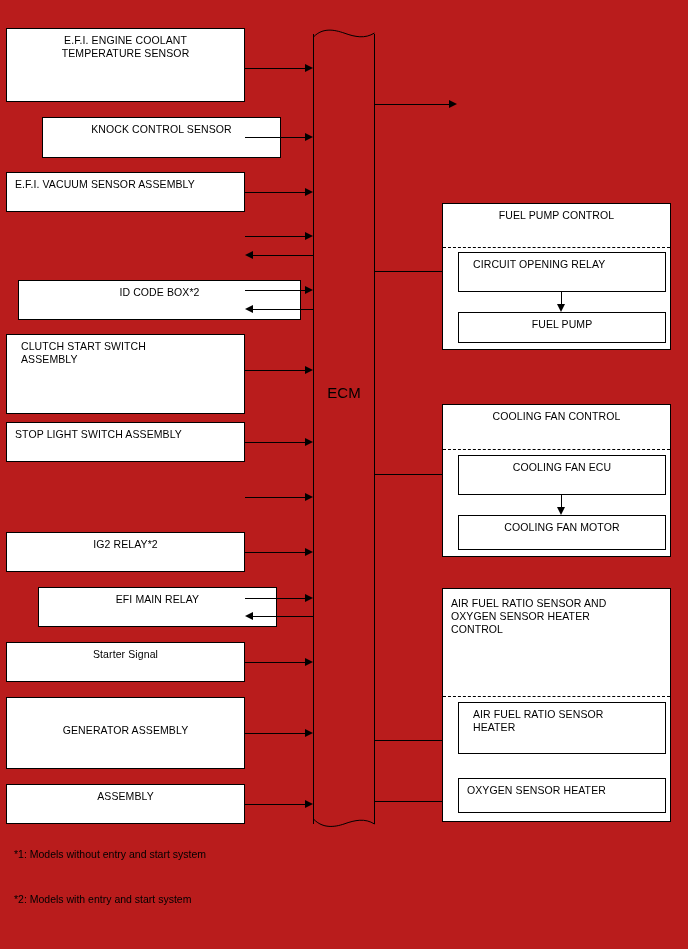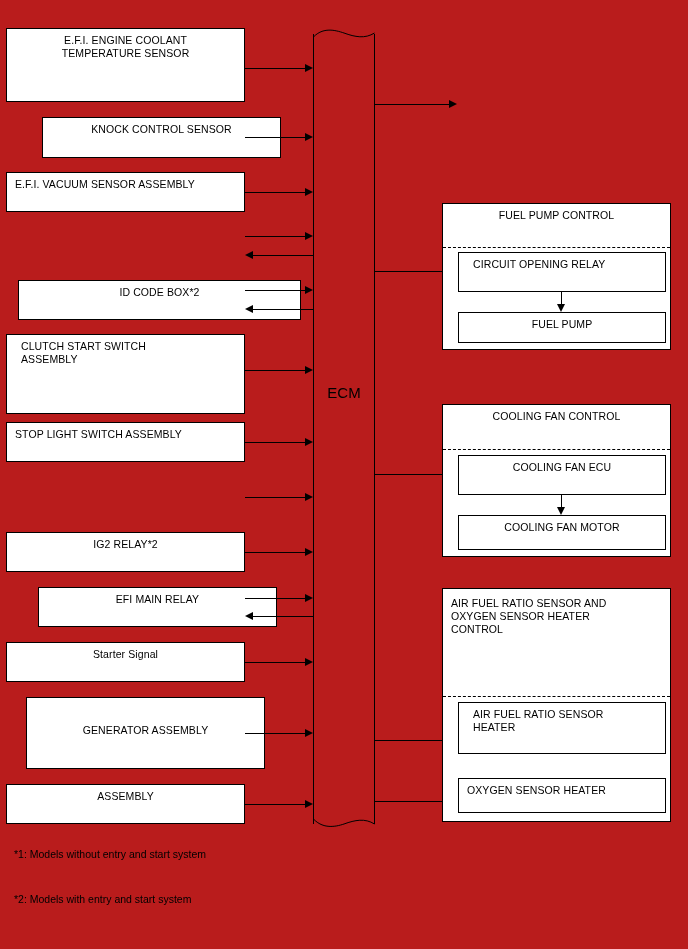--- a/index.html
+++ b/index.html
@@ -161,21 +161,21 @@
   </div>
 
   <div class="box" style="left:6px; top:587px; width:239px; height:40px;margin-left:32px;">
     <div class="box-label">EFI MAIN RELAY</div>
   </div>
 
   <div class="box" style="left:6px; top:642px; width:239px; height:40px;">
     <div class="box-label">Starter Signal</div>
   </div>
 
-  <div class="box" style="left:6px; top:697px; width:239px; height:72px;margin-left:20px;">
+  <div class="box" style="left:6px; top:697px; width:239px; height:72px;">
     <div class="box-label" style="top:26px;">GENERATOR ASSEMBLY</div>
   </div>
 
   <div class="box" style="left:6px; top:784px; width:239px; height:40px;">
     <div class="box-label">ASSEMBLY</div>
   </div>
 
   <div class="conn" style="left:245px; top:68px; width:60px;"></div>
   <div class="arrow-r" style="left:305px; top:64px;"></div>
 

